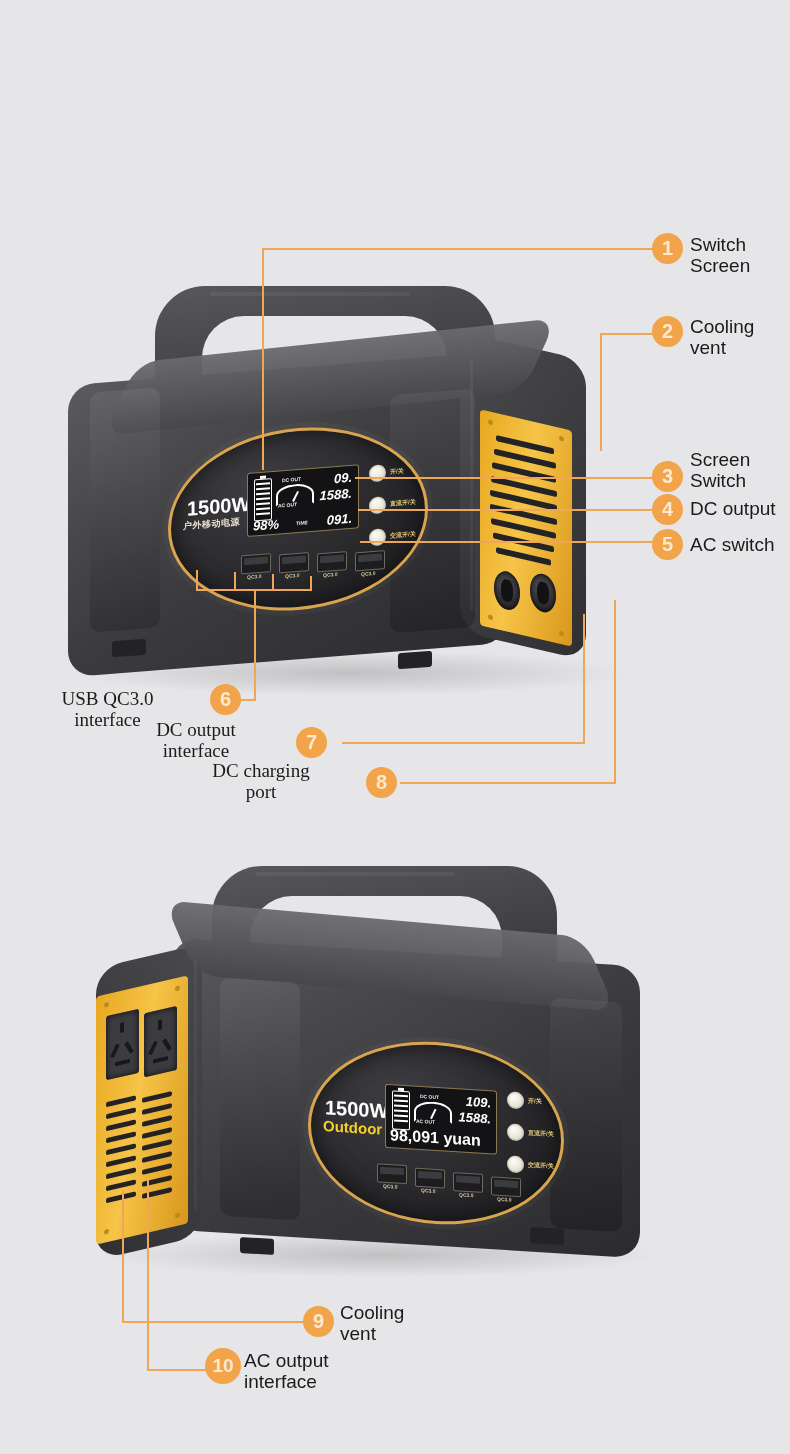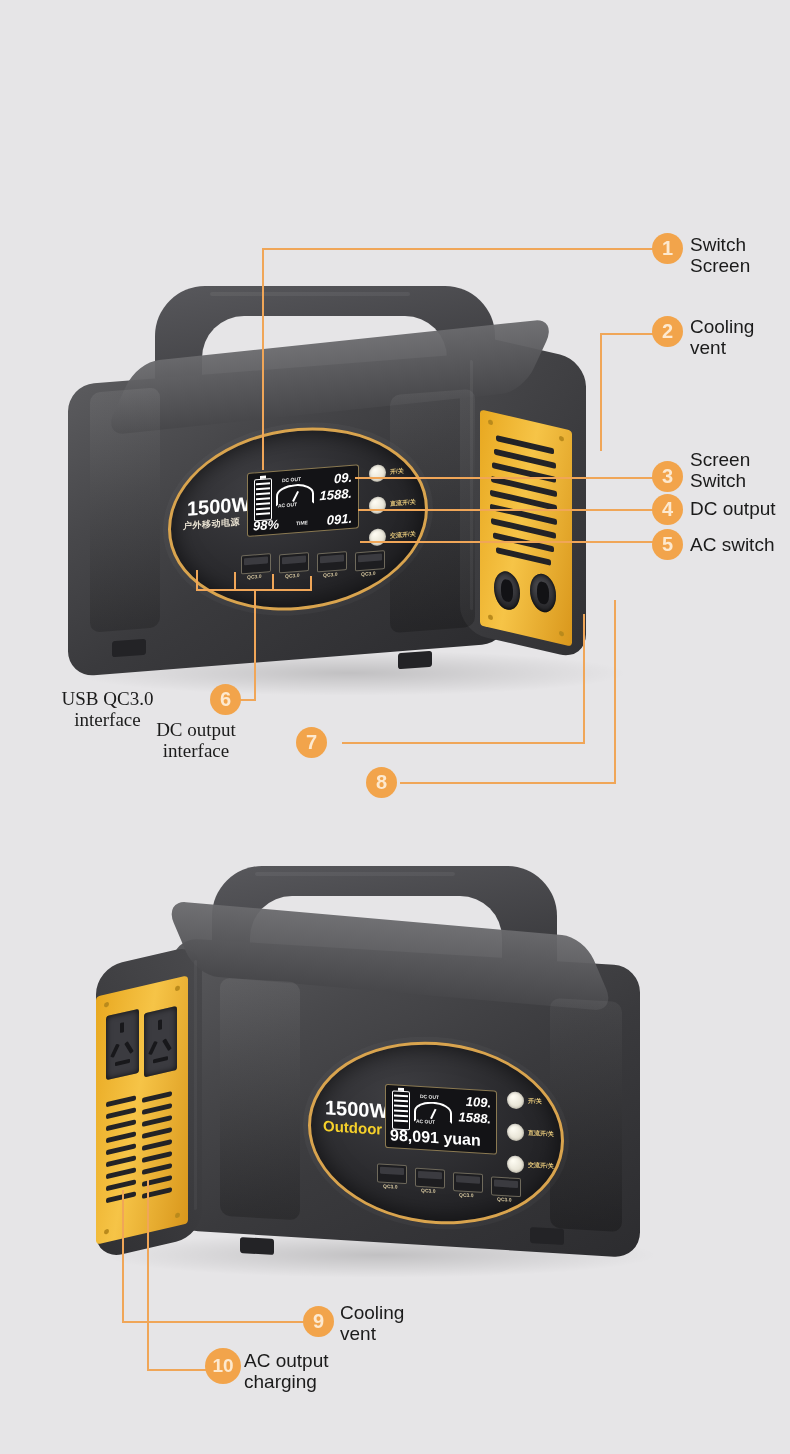--- a/index.html
+++ b/index.html
@@ -262,20 +262,22 @@
 
   <div class="abs lead h" style="left:342px;top:742px;width:243px;"></div>
   <div class="abs lead v" style="left:583px;top:614px;height:130px;"></div>
   <div class="abs cnum" style="left:296px;top:727px;">7</div>
   <div class="abs clabel r" style="left:105px;top:719px;width:182px;">DC output
 interface</div>
 
   <div class="abs lead h" style="left:400px;top:782px;width:216px;"></div>
   <div class="abs lead v" style="left:614px;top:600px;height:184px;"></div>
   <div class="abs cnum" style="left:366px;top:767px;">8</div>
+  <div class="abs clabel r" style="left:165px;top:760px;width:192px;">DC charging
+port</div>
 
   <div class="unit" style="left:60px;top:860px;width:630px;height:420px;">
 
     <div class="shadow" style="left:40px;top:372px;width:560px;height:46px;"></div>
 
     <div class="handle-outer" style="left:152px;top:6px;width:345px;height:120px;"></div>
     <div class="handle-hole" style="left:190px;top:36px;width:252px;height:92px;"></div>
     <div class="hl" style="left:195px;top:12px;width:200px;height:4px;opacity:.28;"></div>
 
     <div class="shell" style="left:112px;top:92px;width:468px;height:292px;transform:skewY(3.5deg);"></div>
@@ -388,15 +390,15 @@
   <div class="abs lead v" style="left:122px;top:1190px;height:132px;"></div>
   <div class="abs lead h" style="left:122px;top:1321px;width:182px;"></div>
   <div class="abs cnum" style="left:303px;top:1306px;">9</div>
   <div class="abs clabel" style="left:340px;top:1302px;">Cooling
 vent</div>
 
   <div class="abs lead v" style="left:147px;top:1180px;height:190px;"></div>
   <div class="abs lead h" style="left:147px;top:1369px;width:73px;"></div>
   <div class="abs cnum wide" style="left:205px;top:1348px;">10</div>
   <div class="abs clabel" style="left:244px;top:1350px;">AC output
-charging</div>
+interface</div>
 
 </div>
 
 </body></html>

